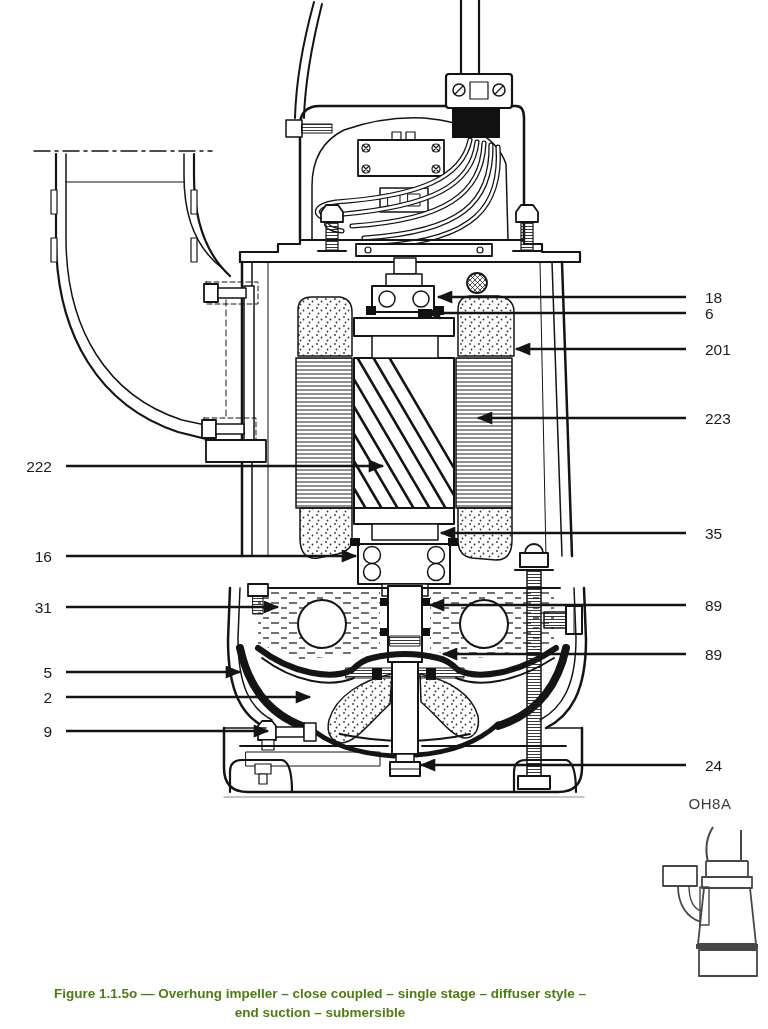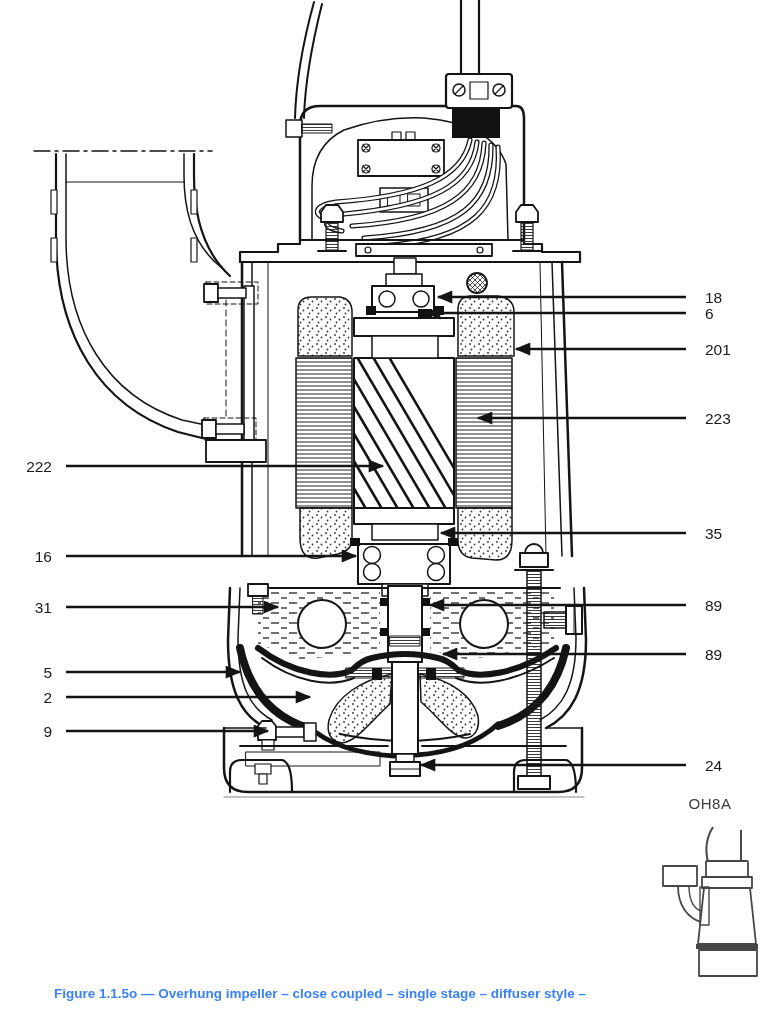--- a/index.html
+++ b/index.html
@@ -2,21 +2,21 @@
 <html><head>
 <meta charset="utf-8">
 <style>
   html,body{margin:0;padding:0;background:#e8e8e8;}
   #page{position:relative;width:768px;height:1029px;background:#ffffff;overflow:hidden;
         font-family:"Liberation Sans", sans-serif;}
   #diagram-svg{position:absolute;left:0;top:0;}
   .callout-line{stroke:#141414;stroke-width:2.6;}
   .callout-text{font-family:"Liberation Sans",sans-serif;font-size:15.5px;fill:#1a1a1a;}
   #caption{position:absolute;left:0;top:984px;width:640px;text-align:center;
-           font-weight:bold;font-size:13.5px;line-height:19px;color:#3b82f6;}
+           font-weight:bold;font-size:13.5px;line-height:19px;color:#4d7c0f;}
   #type-code{position:absolute;left:650px;top:795px;width:120px;text-align:center;
              font-size:15px;color:#3d3d3d;letter-spacing:.5px;}
 </style>
 </head>
 <body>
 
 <div id="page">
 
 <svg id="diagram-svg" width="768" height="1029" viewBox="0 0 768 1029">
   <defs>
@@ -322,17 +322,18 @@
         <text y="610.5" x="705" text-anchor="start" class="callout-text">89</text>
         <line x1="686" y1="654" x2="443" y2="654" class="callout-line" marker-end="url(#arrow)"></line>
         <text y="659.5" x="705" text-anchor="start" class="callout-text">89</text>
         <line x1="686" y1="765" x2="421" y2="765" class="callout-line" marker-end="url(#arrow)"></line>
         <text y="770.5" x="705" text-anchor="start" class="callout-text">24</text>
       </g>
 </svg>
 
 <div id="caption">
   <div>Figure 1.1.5o — Overhung impeller – close coupled – single stage – diffuser style –</div>
+  <div>end suction – submersible</div>
 </div>
 
 <div id="type-code">OH8A</div>
 
 </div>
 
 </body></html>

